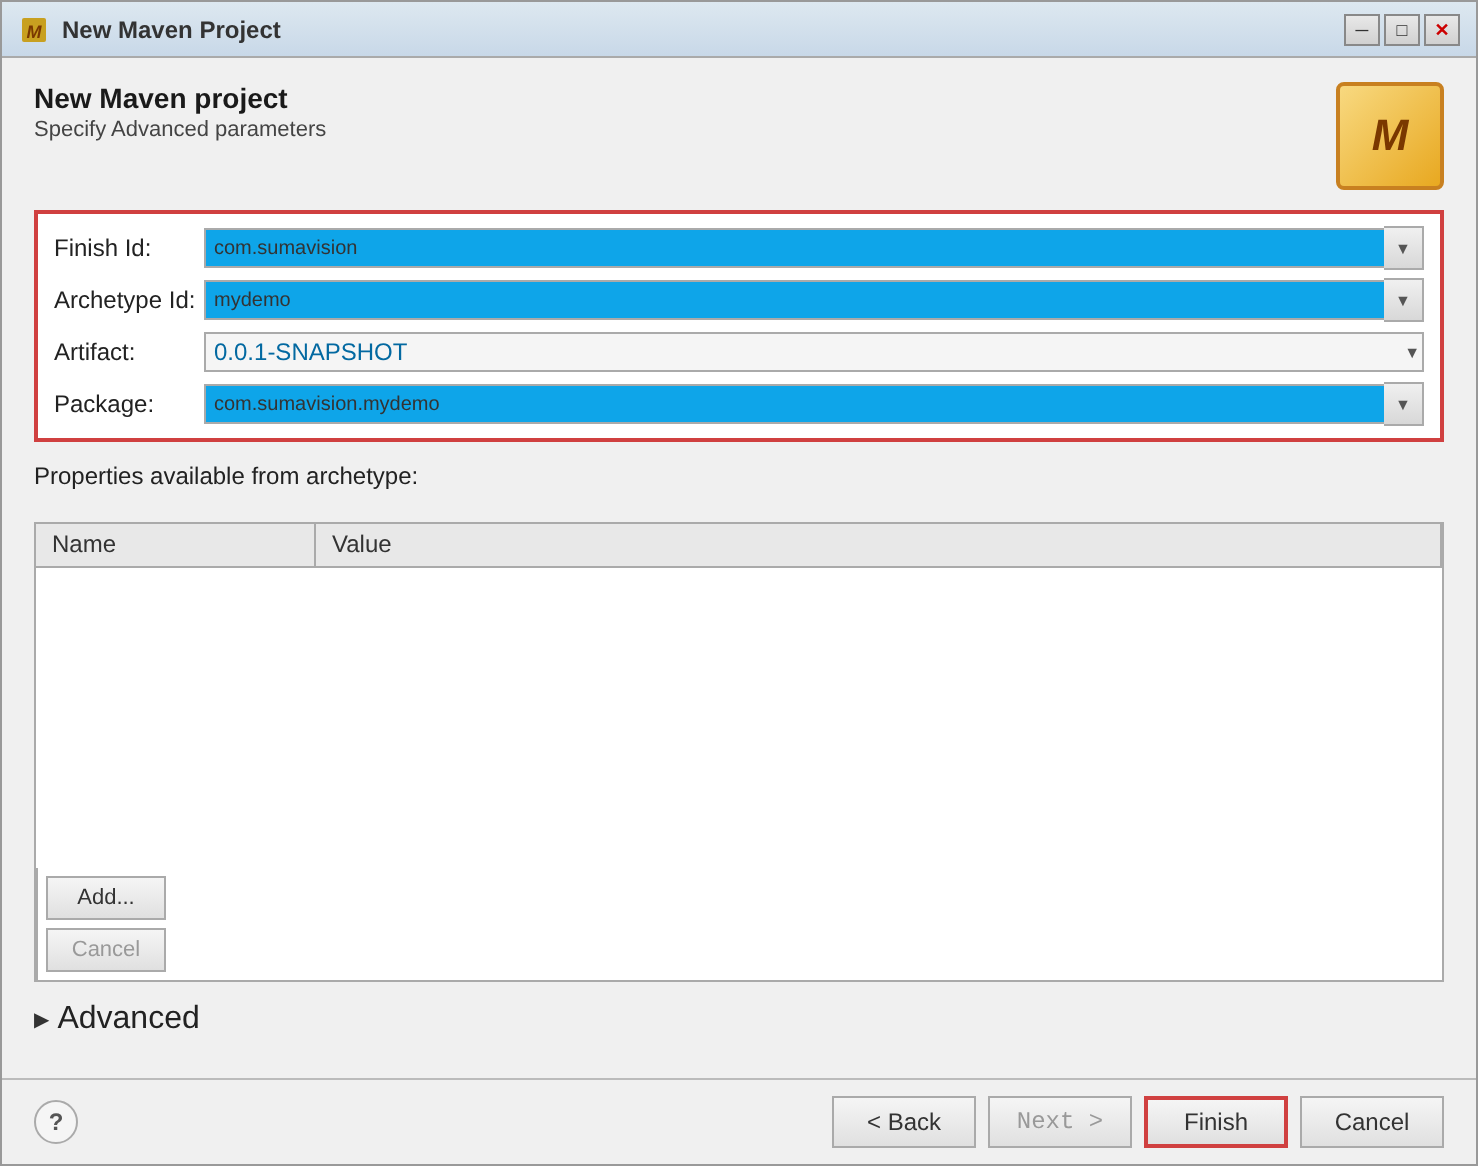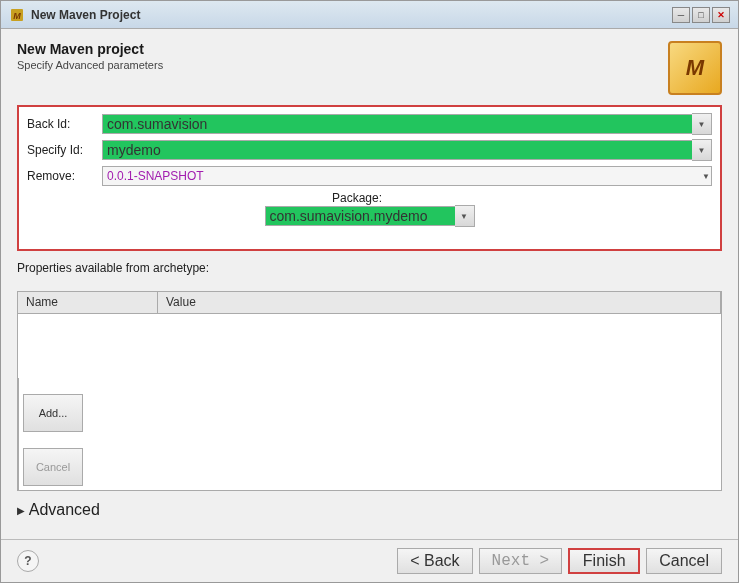--- a/index.html
+++ b/index.html
@@ -109,51 +109,51 @@
       background: #fff;
       padding: 6px 8px;
       margin-bottom: 10px;
     }
     .form-row {
       display: flex;
       align-items: center;
       margin-bottom: 4px;
       min-height: 22px;
     }
-    .form-row:last-child { margin-bottom: 16px; flex-direction: column; }
+    .form-row:last-child { margin-bottom: 0; }
     .form-label {
       width: 75px;
       font-size: 12px;
       color: #222;
       flex-shrink: 0;
     }
     .form-input {
       flex: 1;
       height: 20px;
       border: 1px solid #aaa;
-      background: #22c55e;
+      background: #0ea5e9;
       padding: 4px 4px;
-      font-size: 14px;
+      font-size: 10px;
       color: #333;
       outline: none;
     }
     .form-select-wrapper {
       flex: 1;
       display: flex;
       align-items: center;
       position: relative;
     }
     .form-select {
       flex: 1;
       height: 20px;
       border: 1px solid #aaa;
       background: #f5f5f5;
       padding: 0 4px;
       font-size: 12px;
-      color: #a21caf;
+      color: #0369a1;
       appearance: none;
       -webkit-appearance: none;
       outline: none;
       cursor: pointer;
     }
     .select-arrow {
       position: absolute;
       right: 2px;
       font-size: 8px;
       color: #555;
@@ -222,30 +222,29 @@
     }
     .table-buttons {
       display: flex;
       flex-direction: column;
       padding: 4px;
       gap: 4px;
       border-left: 1px solid #aaa;
     }
     .table-btn {
       width: 60px;
-      height: 38px;
+      height: 22px;
       background: linear-gradient(to bottom, #f5f5f5, #e0e0e0);
       border: 1px solid #aaa;
       font-size: 11px;
       color: #333;
       cursor: pointer;
       display: flex;
       align-items: center;
       justify-content: center;
-      margin-top: 12px;
     }
     .table-btn:disabled, .table-btn.disabled {
       color: #999;
       cursor: default;
     }
 
     .advanced-section {
       display: flex;
       align-items: center;
       margin-bottom: 8px;
@@ -288,21 +287,21 @@
       display: flex;
       gap: 6px;
       align-items: center;
     }
     .footer-btn {
       height: 26px;
       min-width: 72px;
       padding: 0 12px;
       background: linear-gradient(to bottom, #f5f5f5, #e0e0e0);
       border: 1px solid #aaa;
-      font-size: 16px;
+      font-size: 12px;
       color: #333;
       cursor: pointer;
       display: flex;
       align-items: center;
       justify-content: center;
     }
     .footer-btn:disabled, .footer-btn.disabled {
       color: #999;
       cursor: default;
       font-family: Liberation Mono, monospace;
@@ -338,37 +337,37 @@
       <div class="header-texts">
         <div class="header-title">New Maven project</div>
         <div class="header-subtitle">Specify Advanced parameters</div>
       </div>
       <div class="maven-logo">M</div>
     </div>
 
     <div class="form-section">
 
       <div class="form-row">
-        <span class="form-label">Back Id:</span>
+        <span class="form-label">Finish Id:</span>
         <div class="row-with-dropdown" style="flex:1; display:flex;">
           <input class="form-input" type="text" value="com.sumavision" style="">
           <div class="dropdown-right">▼</div>
         </div>
       </div>
 
       <div class="form-row">
-        <span class="form-label">Specify Id:</span>
+        <span class="form-label">Archetype Id:</span>
         <div class="row-with-dropdown" style="flex:1; display:flex;">
           <input class="form-input" type="text" value="mydemo" style="">
           <div class="dropdown-right">▼</div>
         </div>
       </div>
 
       <div class="form-row">
-        <span class="form-label">Remove:</span>
+        <span class="form-label">Artifact:</span>
         <div class="form-select-wrapper">
           <select class="form-select">
             <option>0.0.1-SNAPSHOT</option>
           </select>
           <span class="select-arrow">▼</span>
         </div>
       </div>
 
       <div class="form-row">
         <span class="form-label">Package:</span>

